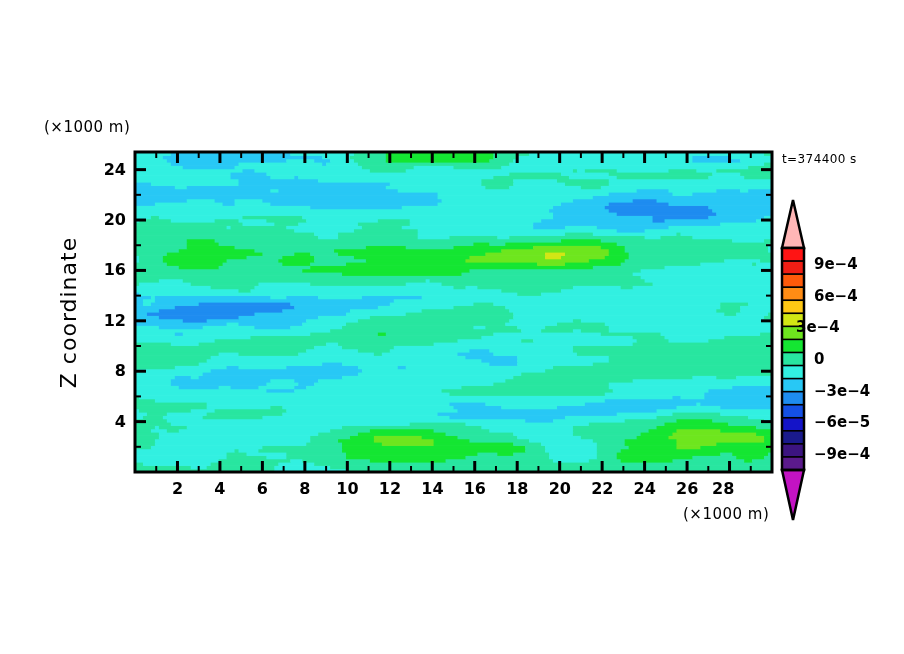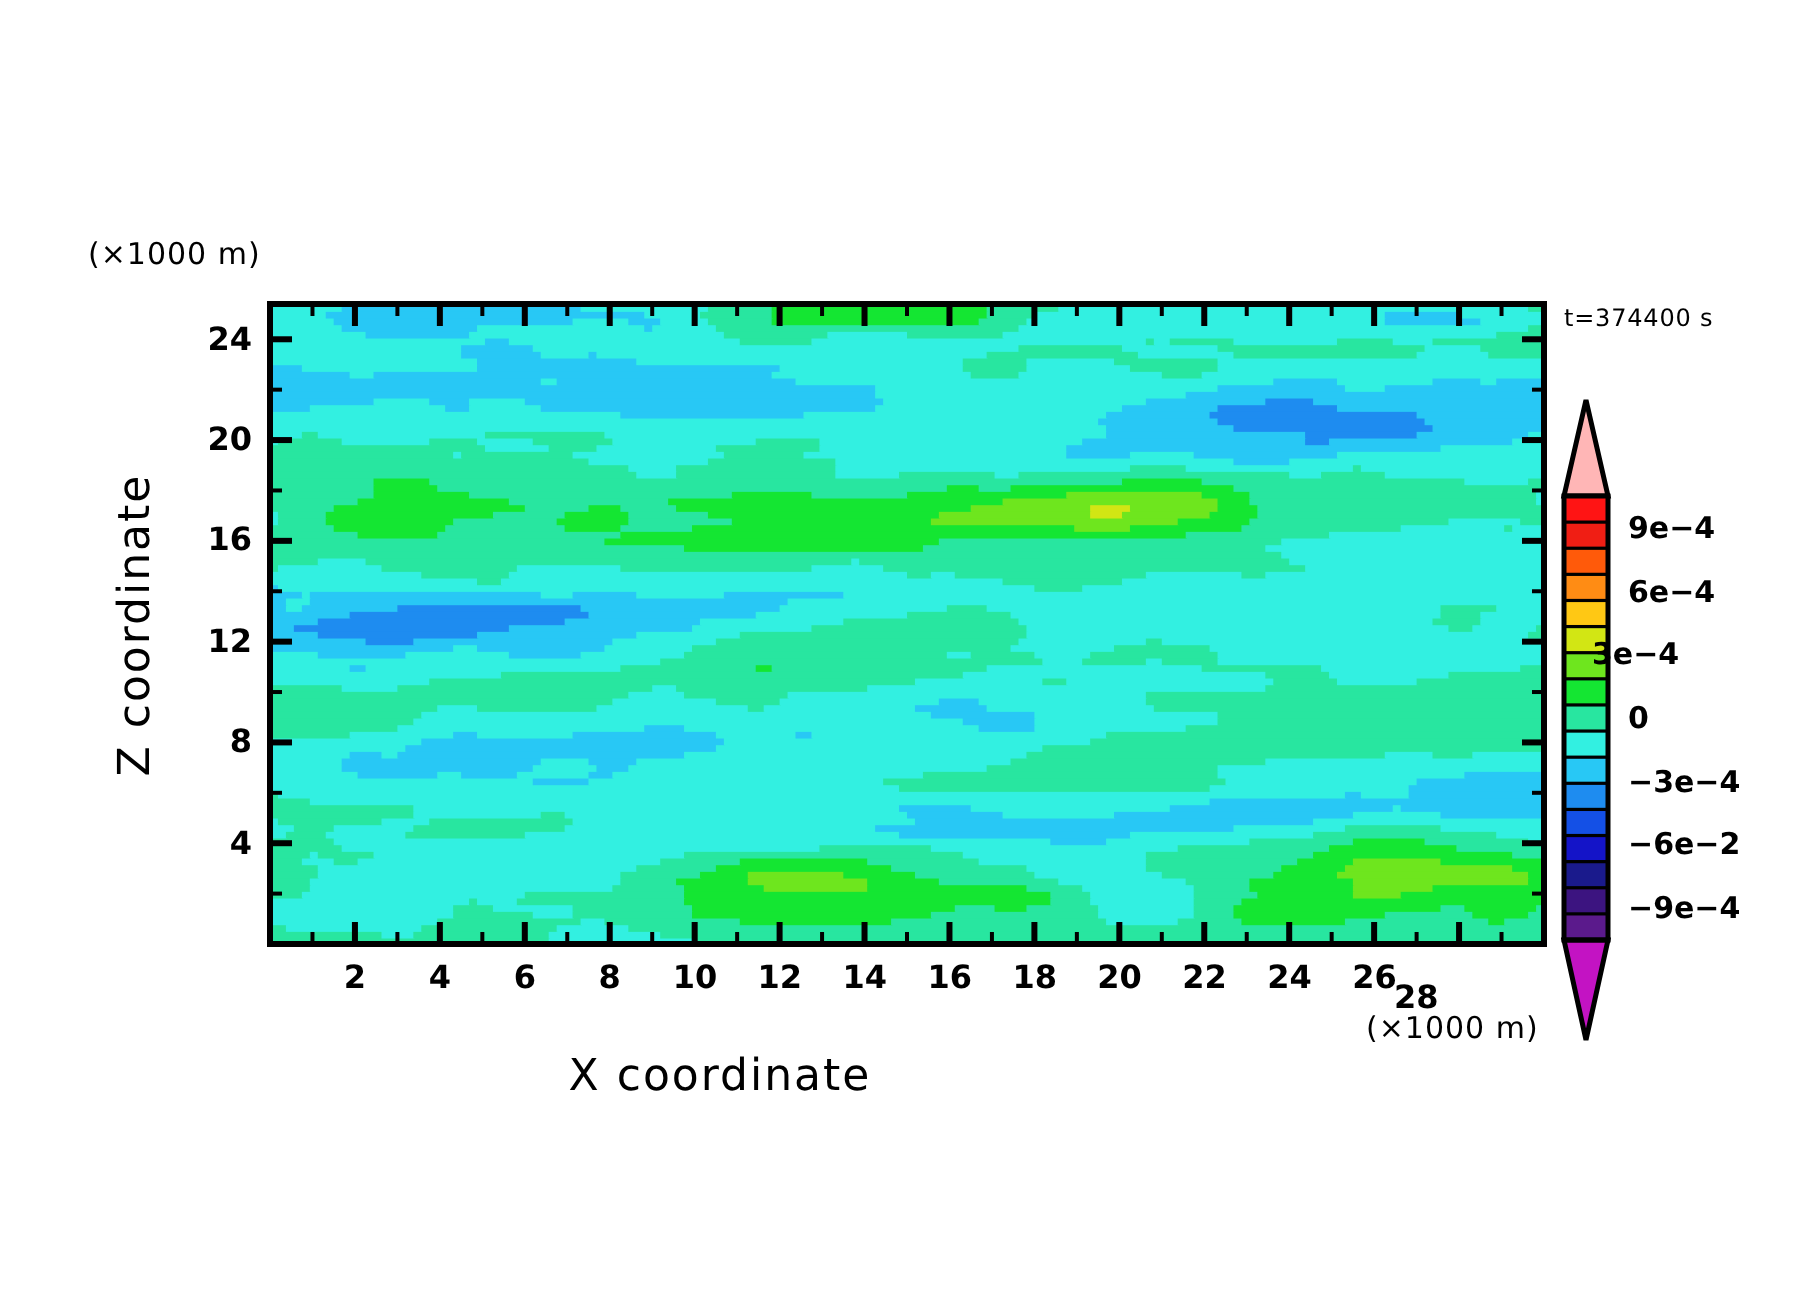--- a/index.html
+++ b/index.html
@@ -19,21 +19,20 @@
   .cb-lbl{position:absolute;color:#000;font-size:15px;font-weight:bold;white-space:nowrap;}
   svg{display:block;}
 </style>
 </head>
 <body>
 
 <div class="root">
 
   <div class="txt" id="y-unit-label">(×1000 m)</div>
   <div class="txt" id="x-unit-label">(×1000 m)</div>
-  <div class="txt" id="x-axis-title">X coordinate</div>
   <div class="txt" id="y-axis-title">Z coordinate</div>
   <div class="txt" id="time-annotation">t=374400 s</div>
 
   <svg id="contour-plot" width="904" height="654" style="position:absolute;left:0;top:0;">
     <defs>
       <clipPath id="plotclip">
           <rect x="135" y="152" width="637" height="320"></rect>
         </clipPath>
     </defs>
     <g id="field" clip-path="url(#plotclip)">
@@ -911,33 +910,33 @@
       <div class="tick-lbl" style="left: 293.867px; top: 479px; width: 22px; text-align: center;">8</div>
       <div class="tick-lbl" style="left: 336.333px; top: 479px; width: 22px; text-align: center;">10</div>
       <div class="tick-lbl" style="left: 378.8px; top: 479px; width: 22px; text-align: center;">12</div>
       <div class="tick-lbl" style="left: 421.267px; top: 479px; width: 22px; text-align: left;">14</div>
       <div class="tick-lbl" style="left: 463.733px; top: 479px; width: 22px; text-align: center;">16</div>
       <div class="tick-lbl" style="left: 506.2px; top: 479px; width: 22px; text-align: center;">18</div>
       <div class="tick-lbl" style="left: 548.667px; top: 479px; width: 22px; text-align: center;">20</div>
       <div class="tick-lbl" style="left: 591.133px; top: 479px; width: 22px; text-align: center;">22</div>
       <div class="tick-lbl" style="left: 633.6px; top: 479px; width: 22px; text-align: center;">24</div>
       <div class="tick-lbl" style="left: 676.067px; top: 479px; width: 22px; text-align: left;">26</div>
-      <div class="tick-lbl" style="left: 697px; top: 479px; width: 22px; text-align: center; margin-top: 10px;">28</div>
+      <div class="tick-lbl" style="left: 712px; top: 479px; width: 22px; text-align: center;">28</div>
     </div>
   <div id="yticklabels">
       <div class="tick-lbl" style="left: 96px; top: 411.606px; width: 30px; text-align: right;">4</div>
       <div class="tick-lbl" style="left: 96px; top: 361.213px; width: 30px; text-align: right;">8</div>
       <div class="tick-lbl" style="left: 96px; top: 310.819px; width: 30px; text-align: right;">12</div>
       <div class="tick-lbl" style="left: 96px; top: 260.425px; width: 30px; text-align: right;">16</div>
       <div class="tick-lbl" style="left: 96px; top: 210.031px; width: 30px; text-align: right;">20</div>
       <div class="tick-lbl" style="left: 96px; top: 159.638px; width: 30px; text-align: right;">24</div>
     </div>
   <div id="cblabels">
       <div class="cb-lbl" style="left: 814px; top: 254.857px;">9e−4</div>
       <div class="cb-lbl" style="left: 814px; top: 286.571px;">6e−4</div>
       <div class="cb-lbl" style="left: 796px; top: 318.286px;">3e−4</div>
       <div class="cb-lbl" style="left: 814px; top: 350px;">0</div>
       <div class="cb-lbl" style="left: 814px; top: 381.714px; text-align: center;">−3e−4</div>
-      <div class="cb-lbl" style="left: 814px; top: 413.429px;">−6e−2</div>
+      <div class="cb-lbl" style="left: 814px; top: 413.429px;">−6e−5</div>
       <div class="cb-lbl" style="left: 814px; top: 445.143px;">−9e−4</div>
     </div>
 
 </div>
 
 </body></html>

